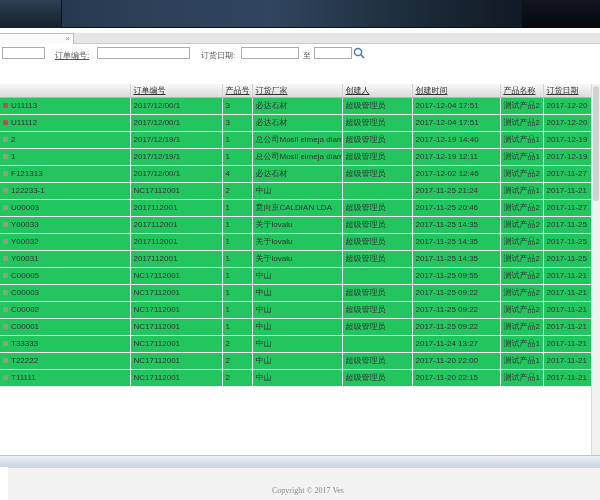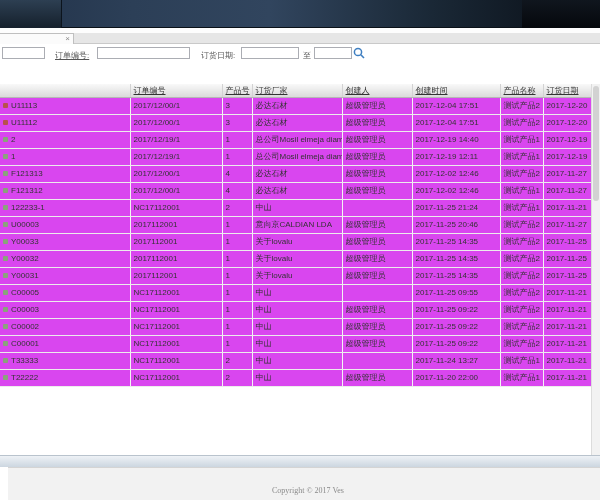--- a/index.html
+++ b/index.html
@@ -43,21 +43,21 @@
   
   .grid-viewport { position: absolute; top: 84px; left: 0; width: 591px; height: 371px; background: #fff; overflow: hidden; }
   table { border-collapse: collapse; table-layout: fixed; width: 591px; }
   th { height: 13px; background: linear-gradient(180deg, #f9f9f9, #dadada);
     border-bottom: 1px solid #b6b6b6; border-right: 1px solid #d2d2d2;
     font-size: 8px; font-weight: normal; color: #333; text-align: left; padding: 0 3px;
     white-space: nowrap; overflow: hidden; text-decoration: underline; }
   td { height: 16px; line-height: 16px; font-size: 8px; color: #333; padding: 0 3px;
     border-bottom: 1px solid #ececec; border-right: 1px solid #f3f3f3;
     white-space: nowrap; overflow: hidden; }
-  tbody tr { background: #d946ef; margin-left: 20px; }
+  tbody tr { background: #22c55e; margin-left: 20px; }
   .row-icon { display: inline-block; width: 5px; height: 5px; border-radius: 1px;
     margin-right: 3px; vertical-align: middle; background: #999; }
 
   
   .vscroll { position: absolute; top: 84px; right: 0; width: 9px; height: 371px;
     background: #f2f2f2; border-left: 1px solid #dcdcdc; }
   .vscroll-thumb { position: absolute; top: 2px; left: 1px; width: 6px; height: 115px;
     background: #d2d2d2; border-radius: 3px; }
   .hscroll-band { position: absolute; top: 455px; left: 0; width: 600px; height: 12px;
     background: linear-gradient(180deg, #eef2f6, #ccd6e0); border-top: 1px solid #b9c3cd; }
@@ -182,32 +182,20 @@
     <td>2017/12/00/1</td>
     <td>4</td>
     <td>必达石材</td>
     <td>超级管理员</td>
     <td>2017-12-02 12:46</td>
     <td>测试产品2</td>
     <td>2017-11-27</td>
   </tr>
           <tr>
     <td>
-      <span class="row-icon" style="background: rgb(138, 163, 123);"></span><span>F121312</span>
-    </td>
-    <td>2017/12/00/1</td>
-    <td>4</td>
-    <td>必达石材</td>
-    <td>超级管理员</td>
-    <td>2017-12-02 12:46</td>
-    <td>测试产品1</td>
-    <td>2017-11-27</td>
-  </tr>
-          <tr>
-    <td>
       <span class="row-icon" style="background: rgb(138, 163, 123);"></span><span>122233-1</span>
     </td>
     <td>NC17112001</td>
     <td>2</td>
     <td>中山</td>
     <td></td>
     <td>2017-11-25 21:24</td>
     <td>测试产品1</td>
     <td>2017-11-21</td>
   </tr>
@@ -324,20 +312,32 @@
       <span class="row-icon" style="background: rgb(138, 163, 123);"></span><span>T22222</span>
     </td>
     <td>NC17112001</td>
     <td>2</td>
     <td>中山</td>
     <td>超级管理员</td>
     <td>2017-11-20 22:00</td>
     <td>测试产品1</td>
     <td>2017-11-21</td>
   </tr>
+          <tr>
+    <td>
+      <span class="row-icon" style="background: rgb(138, 163, 123);"></span><span>T11111</span>
+    </td>
+    <td>NC17112001</td>
+    <td>2</td>
+    <td>中山</td>
+    <td>超级管理员</td>
+    <td>2017-11-20 22:15</td>
+    <td>测试产品1</td>
+    <td>2017-11-21</td>
+  </tr>
         </tbody>
     </table>
   </div>
 
   <div class="vscroll">
     <div class="vscroll-thumb"></div>
   </div>
 
   <div class="hscroll-band"></div>
 

